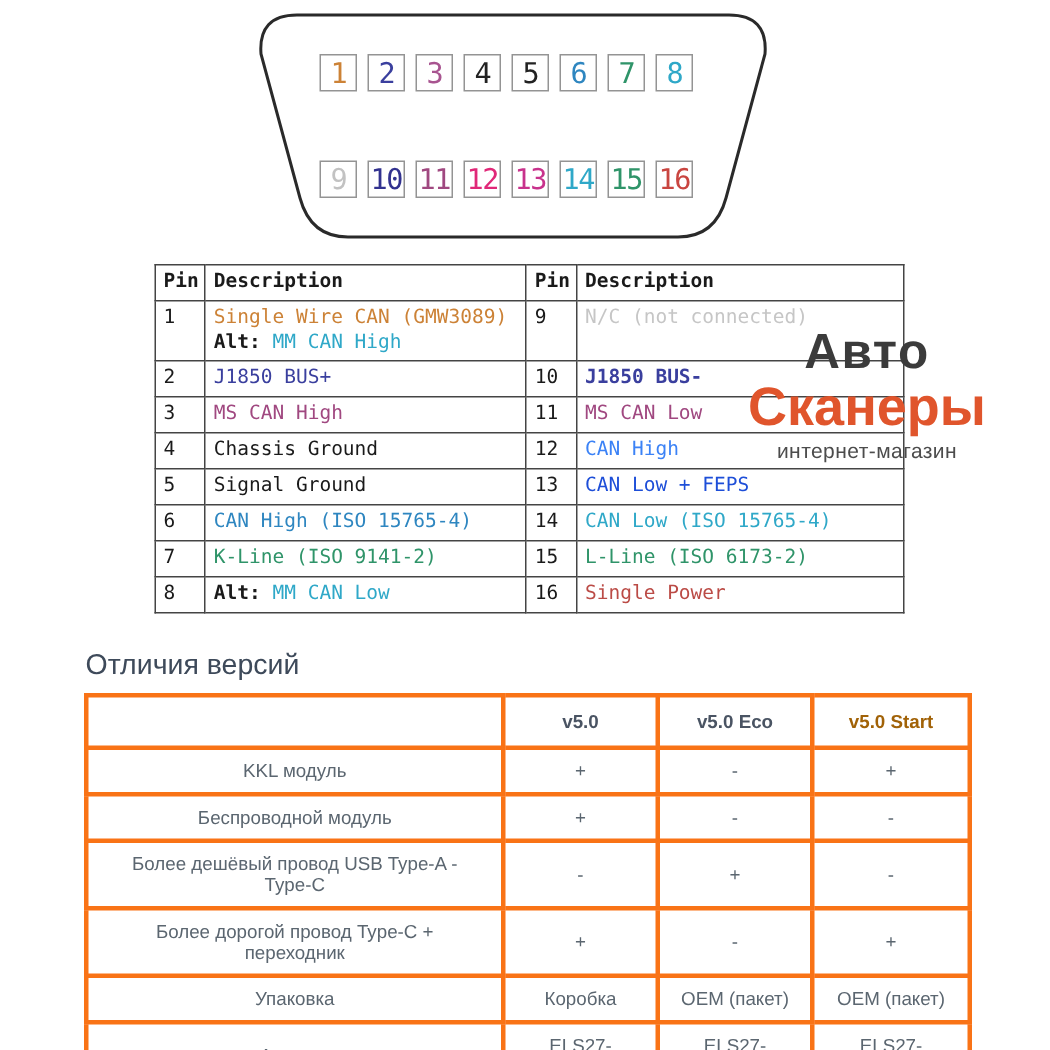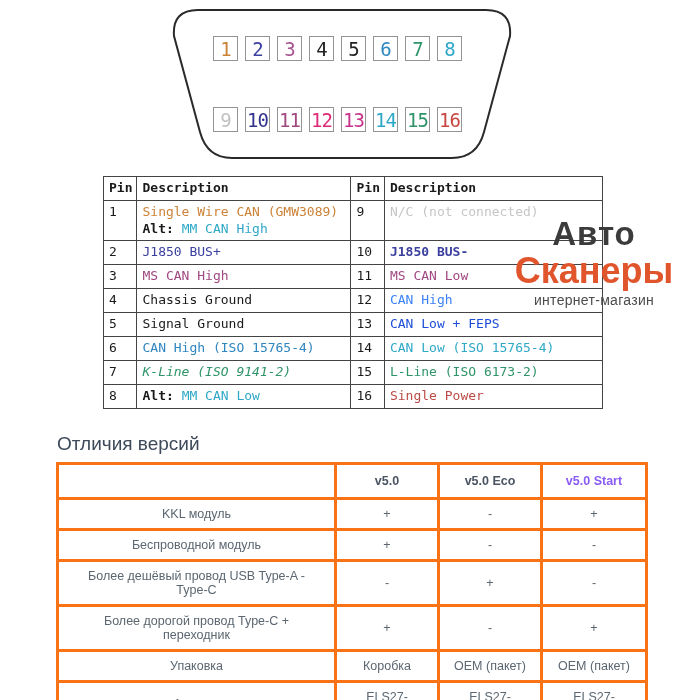--- a/index.html
+++ b/index.html
@@ -30,21 +30,21 @@
   .pin-table th, .pin-table td {
     border:1px solid #444444; padding:2px 4px 2px 5px;
     text-align:left; vertical-align:top; line-height:17px;
     overflow:hidden; white-space:nowrap;
   }
   .pin-table th { font-weight:bold; height:18px; }
   .pin-table tr { height:24px; }
   .pin-table tr.dbl { height:40px; }
 
   
-  .logo { position:absolute; left:506px; top:217px; width:176px; text-align:center; line-height:1; z-index:2; }
+  .logo { position:absolute; left:490px; top:217px; width:176px; text-align:center; line-height:1; z-index:2; }
   .logo-line1 { font-size:33px; font-weight:bold; letter-spacing:1px; }
   .logo-line2 { font-size:36px; font-weight:bold; margin-top:3px; letter-spacing:0px; }
   .logo-sub   { font-size:14px; margin-top:4px; letter-spacing:0.3px; }
 
   
   .versions-heading { position:absolute; left:57px; top:433px; font-size:19px; color:#3e4a5a; }
   .versions-table {
     position:absolute; left:56px; top:462px; width:589px;
     border-collapse:collapse; table-layout:fixed;
     font-size:12.5px; color:#5b6670;
@@ -131,21 +131,21 @@
           <td><span style="color: #1d4ed8; text-align: center;">CAN Low + FEPS</span></td>
         </tr>
         <tr>
           <td>6</td>
           <td><span style="color: rgb(46, 134, 192);">CAN High (ISO 15765-4)</span></td>
           <td>14</td>
           <td><span style="color: rgb(47, 168, 200);">CAN Low (ISO 15765-4)</span></td>
         </tr>
         <tr>
           <td>7</td>
-          <td><span style="color: rgb(47, 148, 105); font-style: italic;">K-Line (ISO 9141-2)</span></td>
+          <td><span style="color: rgb(47, 148, 105);">K-Line (ISO 9141-2)</span></td>
           <td>15</td>
           <td><span style="color: rgb(47, 148, 105);">L-Line (ISO 6173-2)</span></td>
         </tr>
         <tr>
           <td>8</td>
           <td><span style="color: rgb(26, 26, 26); font-weight: bold;">Alt: </span><span style="color: rgb(47, 168, 200);">MM CAN Low</span></td>
           <td>16</td>
           <td><span style="color: rgb(187, 75, 70);">Single Power</span></td>
         </tr>
       </tbody>
@@ -163,21 +163,21 @@
       <col style="width:278px">
         <col style="width:103px">
         <col style="width:103px">
         <col style="width:105px">
     </colgroup>
     <thead>
         <tr id="versions-head-row">
           <th></th>
           <th>v5.0</th>
           <th>v5.0 Eco</th>
-          <th style="color: #8b5cf6;">v5.0 Start</th>
+          <th style="color: #a16207;">v5.0 Start</th>
         </tr>
       </thead>
     <tbody id="versions-body">
         <tr>
           <td>KKL модуль</td>
           <td>+</td>
           <td>-</td>
           <td>+</td>
         </tr>
         <tr>

